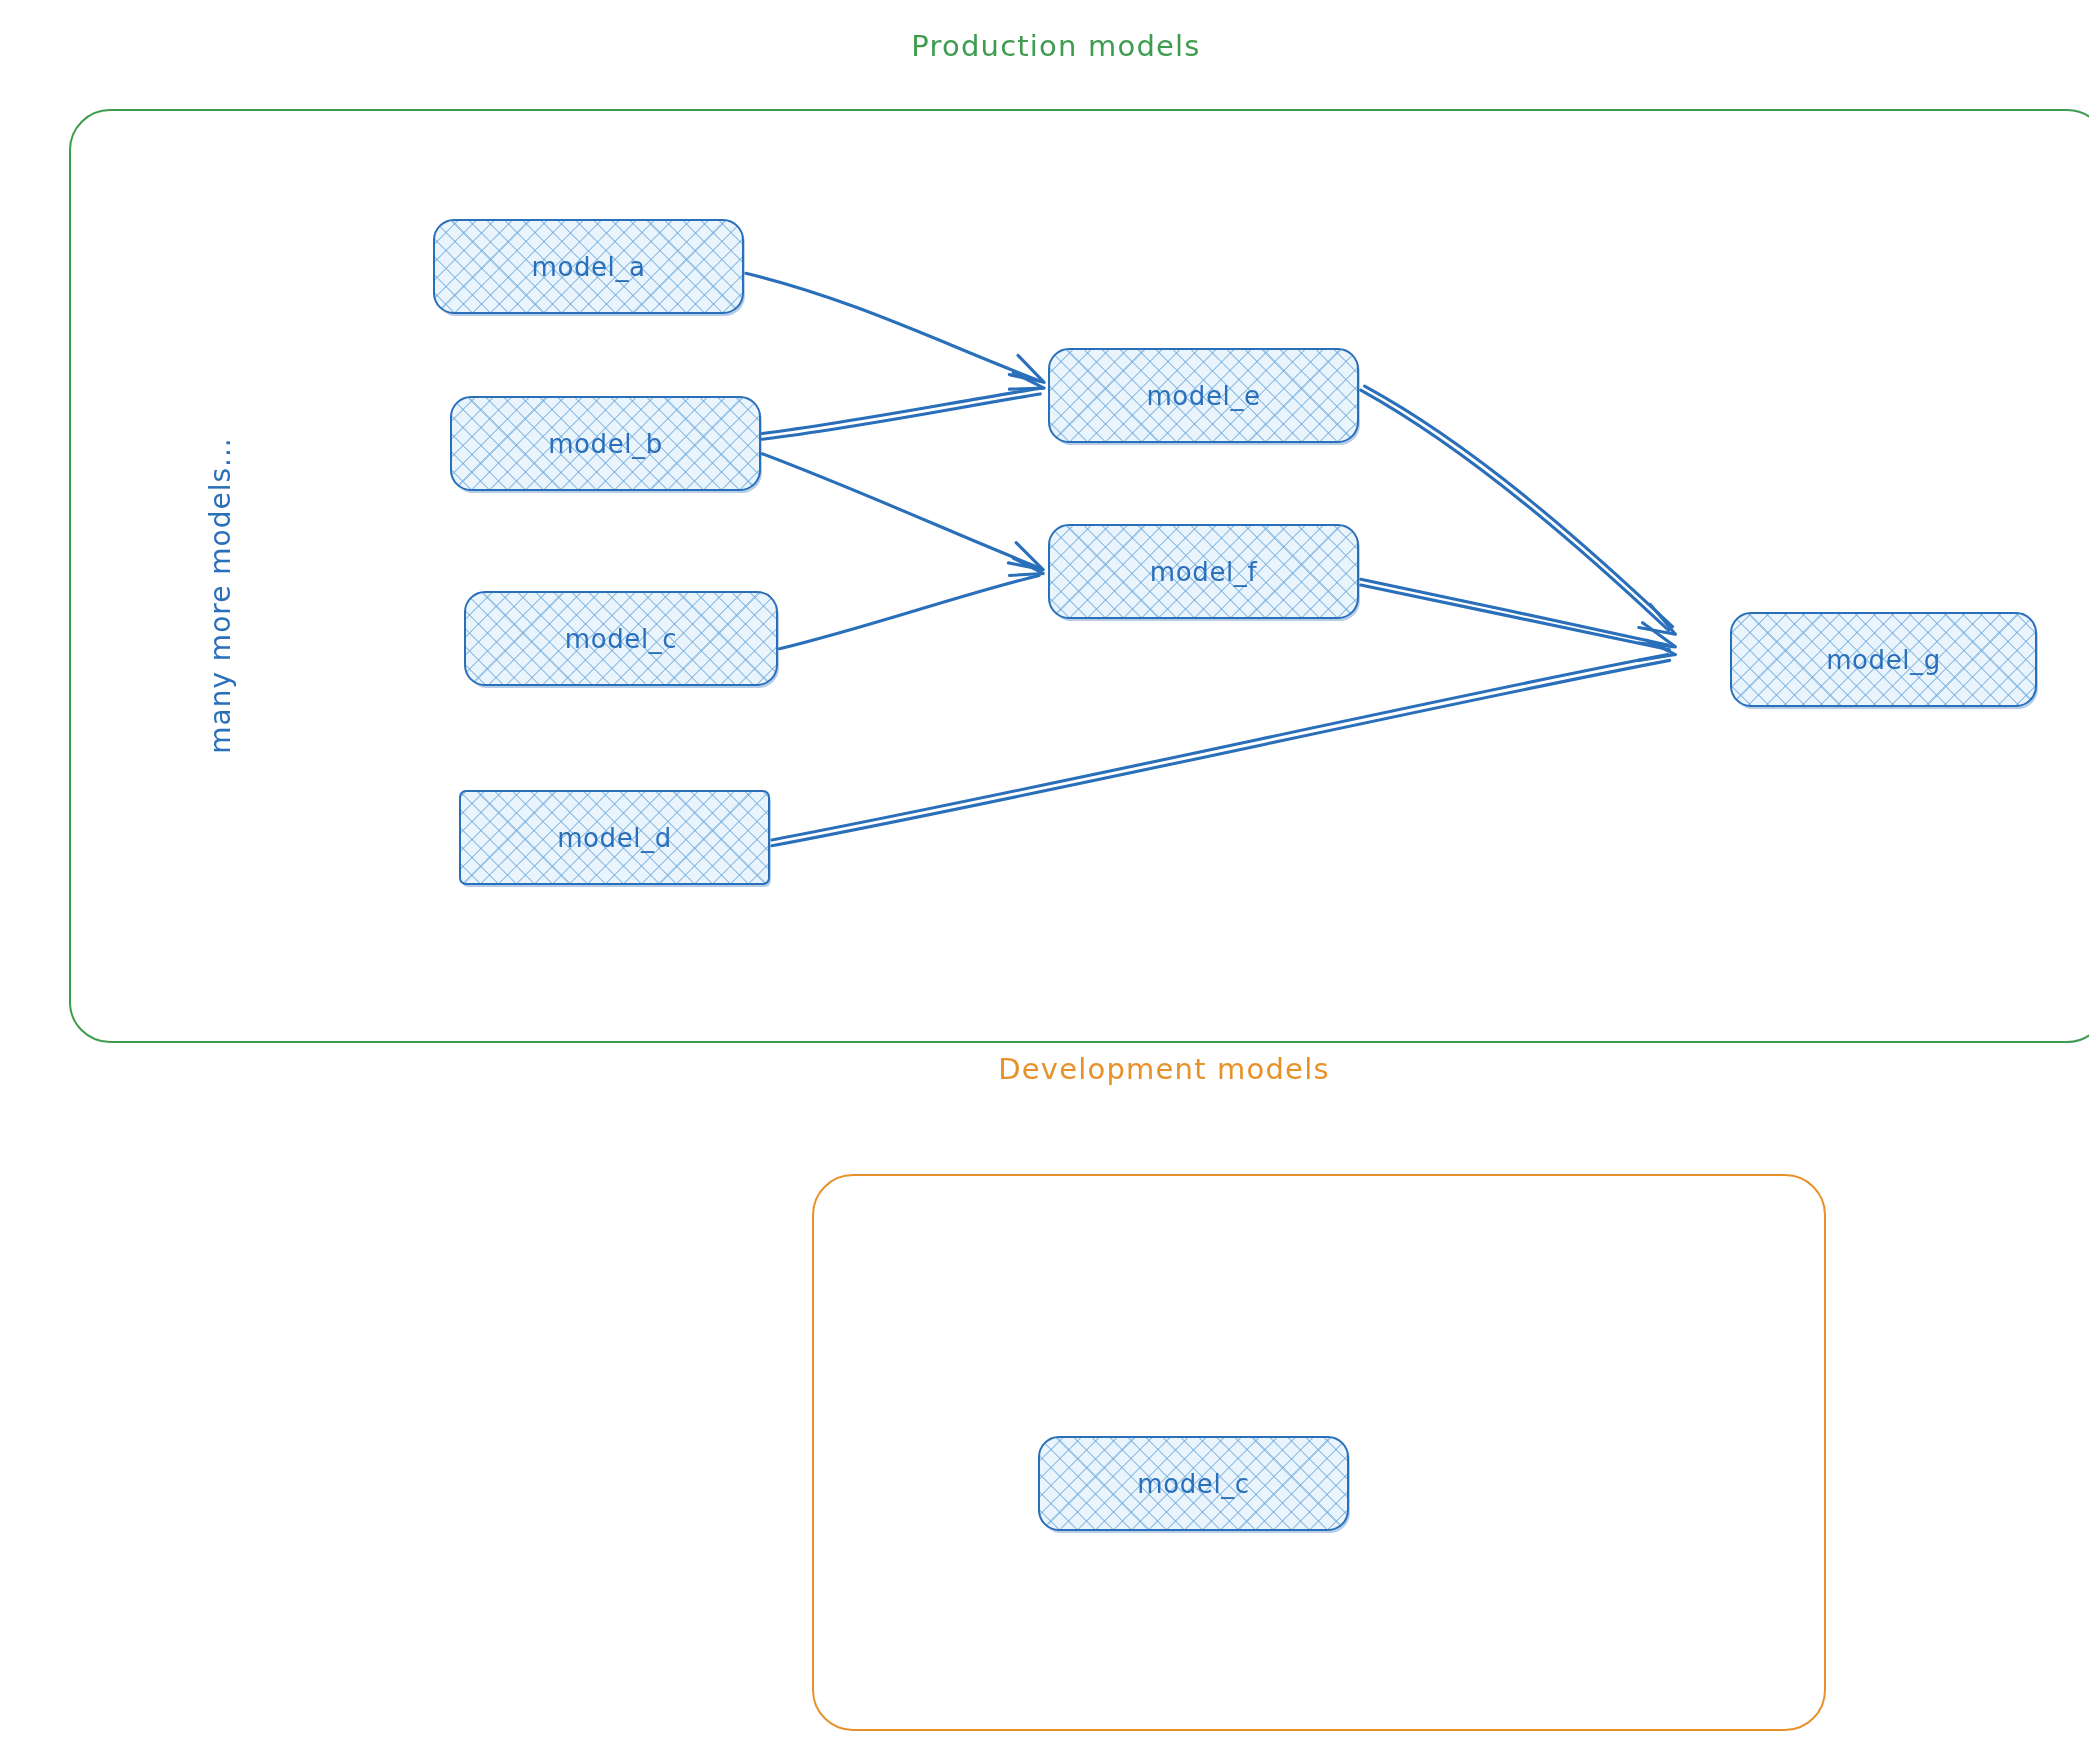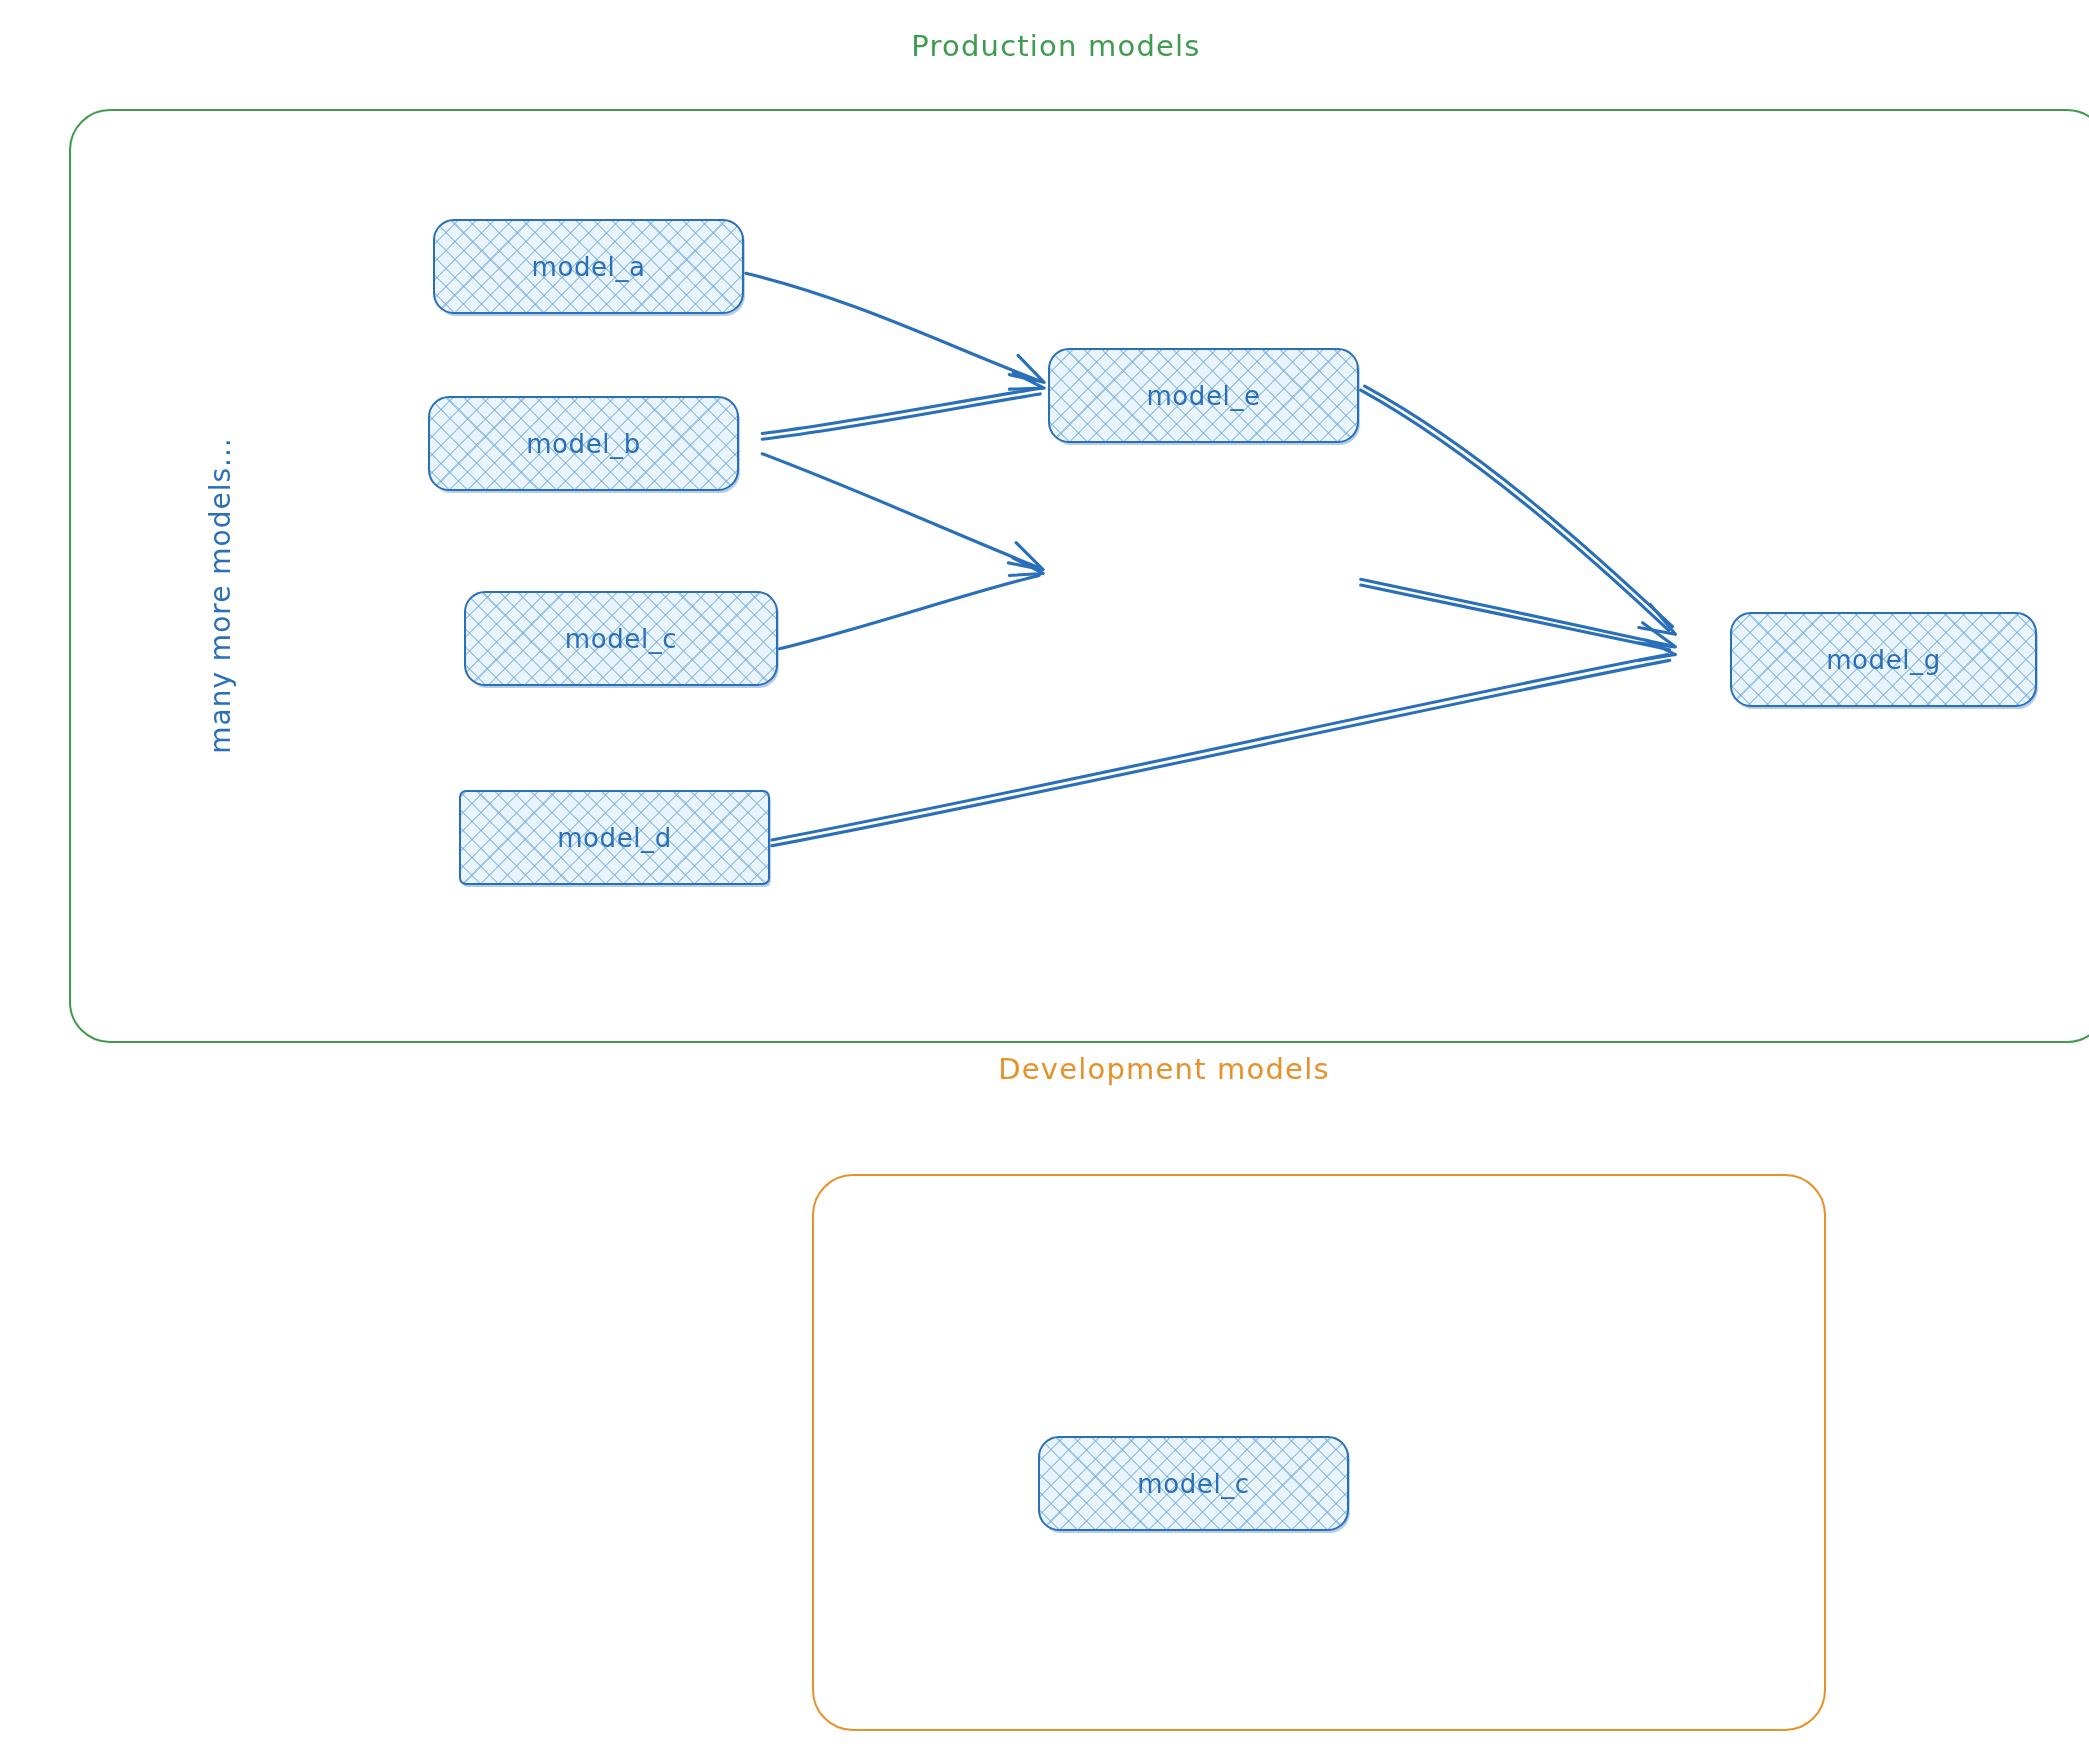--- a/index.html
+++ b/index.html
@@ -175,36 +175,39 @@
       <path class="edge-path" d="M 754 870 C 1020 820, 1450 722, 1682 678"></path>
       <path class="edge-path" d="M 754 876 C 1022 826, 1452 728, 1684 684"></path>
       <path class="edge-head" d="M 1690 678 L 1652 684 M 1690 678 L 1660 663"></path>
     </g>
   </svg>
 
   <div class="node" style="left:389px; top:219px; width:311px; height:95px;">
     <span class="node-label">model_a</span>
   </div>
 
-  <div class="node" style="left:384px; top:396px; width:311px; height:95px;align-items:center;">
+  <div class="node" style="left:406px; top:396px; width:311px; height:95px;align-items:center;">
     <span class="node-label">model_b</span>
   </div>
 
   <div class="node" style="left:420px; top:591px; width:314px; height:95px;">
     <span class="node-label">model_c</span>
   </div>
 
   <div class="node" style="left:415px; top:790px; width:311px; height:95px;border-radius:7px;">
     <span class="node-label">model_d</span>
   </div>
 
   <div class="node" style="left:1004px; top:348px; width:311px; height:95px;">
     <span class="node-label">model_e</span>
   </div>
 
+  <div class="node" style="left:1004px; top:524px; width:311px; height:95px;">
+    <span class="node-label">model_f</span>
+  </div>
 
   <div class="node" style="left:1686px; top:612px; width:307px; height:95px;">
     <span class="node-label">model_g</span>
   </div>
 
   <div class="node" style="left:994px; top:1436px; width:311px; height:95px;">
     <span class="node-label">model_c</span>
   </div>
 
 </div>

